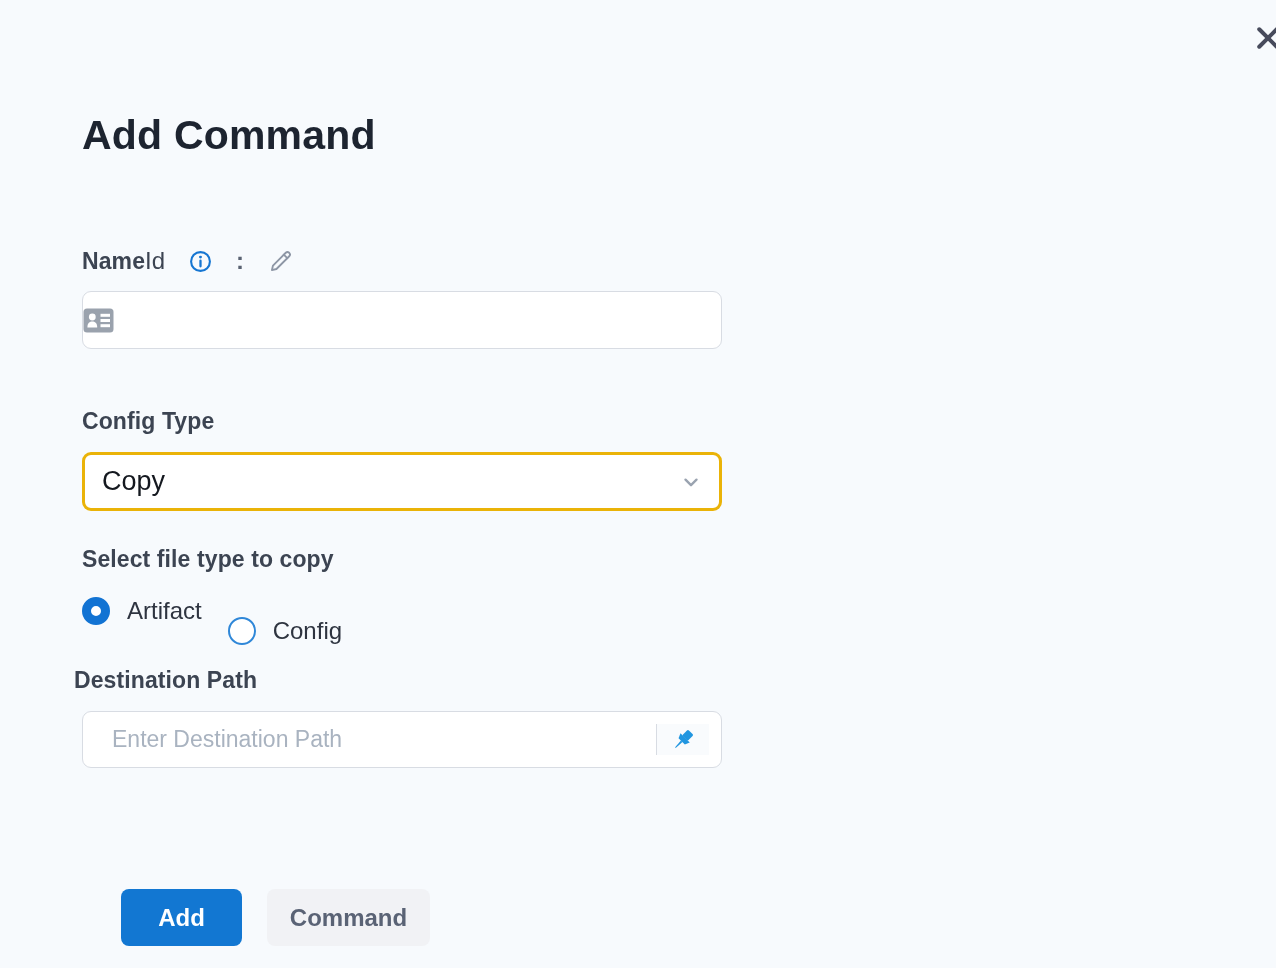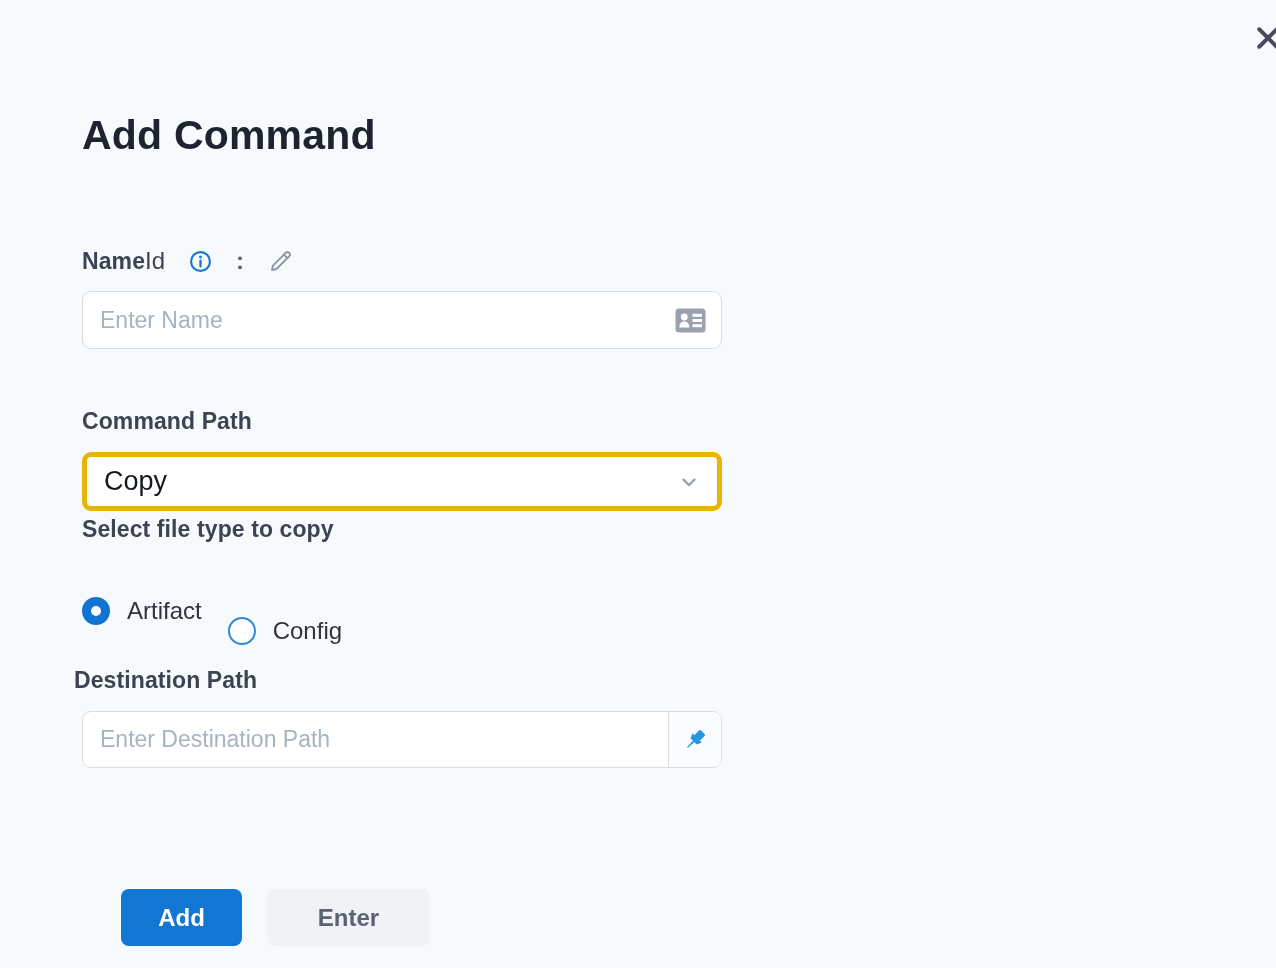--- a/index.html
+++ b/index.html
@@ -50,44 +50,44 @@
     font-family:"Liberation Sans", sans-serif;
     font-size:23px;color:#2b313c;padding:0 16px 0 17px;border-radius:9px;
   }
   .input-box input::placeholder{color:#a9b3c0;opacity:1;}
   .name-input-box{top:291px;}
   .name-input-box .trailing-icon{margin-right:15px;display:flex;}
 
   
   .select-box{
     position:absolute;left:82px;top:452px;width:640px;height:59px;
-    background:#ffffff;border:5px solid #eab308;border-radius:9px;
+    background:#ffffff;border:3px solid #eab308;border-radius:9px;
     box-sizing:border-box;display:flex;align-items:center;justify-content:space-between;
     padding:0 17px;cursor:pointer;
   }
   .select-value{font-size:27px;color:#14181f;}
 
   
   .cmdtype-label{position:absolute;left:82px;top:408px;}
-  .filetype-label{position:absolute;left:82px;top:516px;}
+  .filetype-label{position:absolute;left:82px;top:546px;}
   .dest-label{position:absolute;left:74px;top:667px;}
 
   
   .radio-row{position:absolute;left:82px;top:595px;display:flex;align-items:center;height:32px;}
   .radio-opt{display:flex;align-items:center;cursor:pointer;justify-content:center;}
   .radio-circle{
     width:28px;height:28px;border-radius:50%;background:#fff;box-sizing:border-box;flex:0 0 auto;
   }
   .radio-circle.checked{border:9px solid #1273d3;}
   .radio-circle.unchecked{border:2.5px solid #2f87d8;}
   .radio-label{font-size:24px;color:#2e3440;margin-left:17px;}
   .radio-opt + .radio-opt{margin-left:26px;margin-top:40px;}
 
   
-  .dest-input-box{top:711px;height:57px;padding:0;overflow:hidden;}
+  .dest-input-box{top:711px;height:57px;padding:12px;overflow:hidden;}
   .dest-addon{
     width:53px;height:100%;border-left:1px solid #d8dce3;background:#f9fbfd;
     display:flex;align-items:center;justify-content:center;cursor:pointer;
     border:none;border-left:1px solid #d8dce3;padding:0;
   }
 
   
   .actions{position:absolute;left:82px;top:889px;display:flex;gap:25px;padding-left:39px;}
   .btn{
     height:57px;border:none;border-radius:8px;cursor:pointer;
@@ -130,34 +130,33 @@
           <svg width="26" height="26" viewBox="0 0 24 24" fill="none" stroke="#8d96a5" stroke-width="1.7" stroke-linejoin="round" stroke-linecap="round">
             <path d="M3.6 20.4 L4.6 16.2 L16.4 4.4 a2.2 2.2 0 0 1 3.1 0 l0.1 0.1 a2.2 2.2 0 0 1 0 3.1 L7.8 19.4 L3.6 20.4 Z"></path>
             <line x1="14.6" y1="6.2" x2="17.8" y2="9.4"></line>
           </svg>
         </span>
       </button>
     </span>
   </div>
 
   <div class="input-box name-input-box">
-    <input type="text" value="" placeholder="Enter Name" style="">
     <span class="trailing-icon">
       <svg width="31" height="25" viewBox="0 0 31 25">
         <rect x="0.5" y="0.5" width="30" height="24" rx="3.5" fill="#9aa2ad"></rect>
         <circle cx="9.3" cy="9" r="3.4" fill="#ffffff"></circle>
         <path d="M4.4 19.5 C4.4 14.8 6.8 13.6 9.3 13.6 C11.8 13.6 14.2 14.8 14.2 19.5 Z" fill="#ffffff"></path>
         <rect x="17.5" y="5.8" width="9.5" height="3" fill="#ffffff"></rect>
         <rect x="17.5" y="11" width="9.5" height="3" fill="#ffffff"></rect>
         <rect x="17.5" y="16.2" width="9.5" height="3" fill="#ffffff"></rect>
       </svg>
     </span>
   </div>
 
-  <span class="field-label cmdtype-label">Command Path</span>
+  <span class="field-label cmdtype-label">Config Type</span>
   <div class="select-box" role="combobox">
     <span class="select-value">Copy</span>
     <span style="display:flex;">
       <svg width="22" height="22" viewBox="0 0 24 24" fill="none" stroke="#9aa3b0" stroke-width="2.6" stroke-linecap="round" stroke-linejoin="round">
         <polyline points="6 9.5 12 15.5 18 9.5"></polyline>
       </svg>
     </span>
   </div>
 
   <span class="field-label filetype-label">Select file type to copy</span>
@@ -183,16 +182,16 @@
             <path d="M6.4 9.4 L17.6 9.4 L15.8 13.6 L8.2 13.6 Z"></path>
             <path d="M11.1 13.6 L12.9 13.6 L12.4 20.6 L12 21.8 L11.6 20.6 Z"></path>
           </g>
         </svg>
       </span>
     </button>
   </div>
 
   <div class="actions">
     <button class="btn btn-add">Add</button>
-    <button class="btn btn-cancel">Enter</button>
+    <button class="btn btn-cancel">Command</button>
   </div>
 
 </div>
 
 </body></html>

